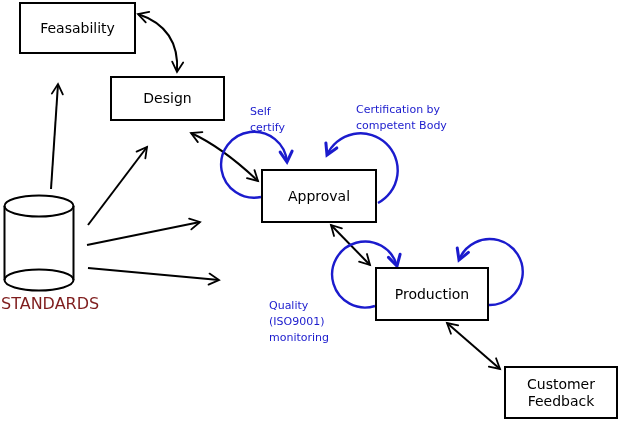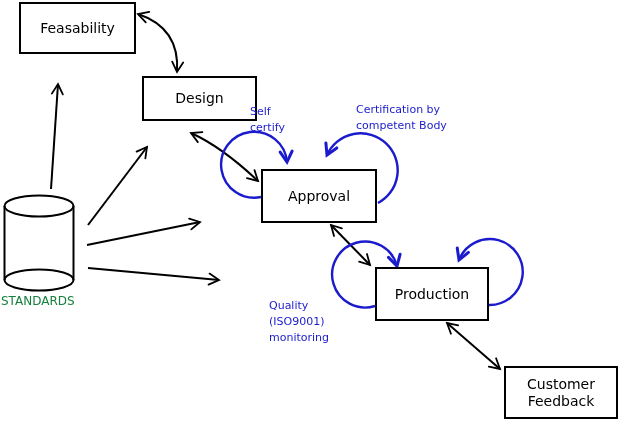--- a/index.html
+++ b/index.html
@@ -15,38 +15,38 @@
     position:absolute;
     box-sizing:border-box;
     border:2px solid var(--line-black,#000);
     background:#fff;
     display:flex;align-items:center;justify-content:center;
     font-size:14px;color:#000;text-align:center;
     line-height:17px;
     z-index:2;
   }
   .node-feasability{left:19px;top:2px;width:117px;height:52px;}
-  .node-design{left:110px;top:76px;width:115px;height:45px;margin-left:32px;}
+  .node-design{left:110px;top:76px;width:115px;height:45px;}
   .node-approval{left:261px;top:169px;width:116px;height:54px;align-items:center;}
   .node-production{left:375px;top:267px;width:114px;height:54px;}
   .node-customer{left:504px;top:366px;width:114px;height:53px;padding:0 14px;}
   .annotation{
     position:absolute;
     color:var(--ann-blue,#1b1bcd);
     font-size:11px;line-height:16px;
     white-space:pre-line;
     z-index:3;
   }
   .ann-self{left:250px;top:104px;}
   .ann-cert{left:356px;top:102px;}
   .ann-surv{left:525px;top:218px;}
   .ann-qual{left:269px;top:298px;}
   .datastore-label{
     position:absolute;left:1px;top:294px;
-    font-size:12px;color:#15803d;z-index:2;
+    font-size:16px;color:#7f1d1d;z-index:2;
   }
   .k{stroke:var(--line-black,#000);fill:none;}
   .b{stroke:var(--ann-blue,#1b1bcd);fill:none;}
   #mk path{stroke:var(--line-black,#000);fill:none;}
   #mkb path{stroke:var(--ann-blue,#1b1bcd);fill:none;}
 </style>
 </head>
 <body>
 
 <div class="stage">

